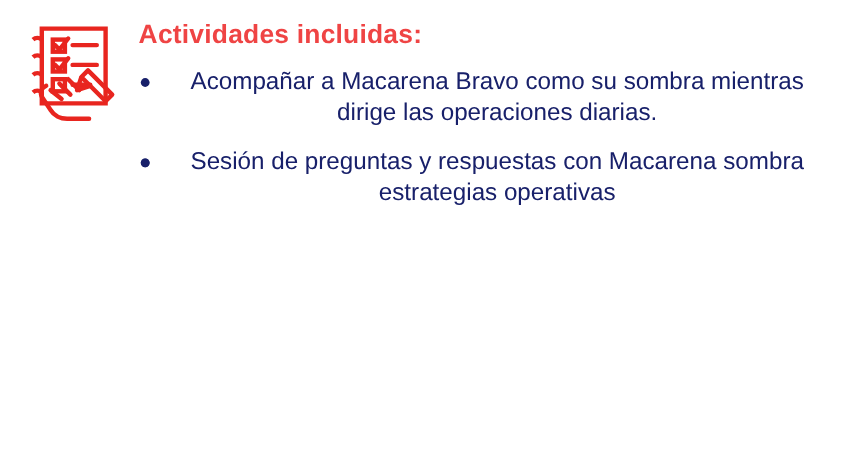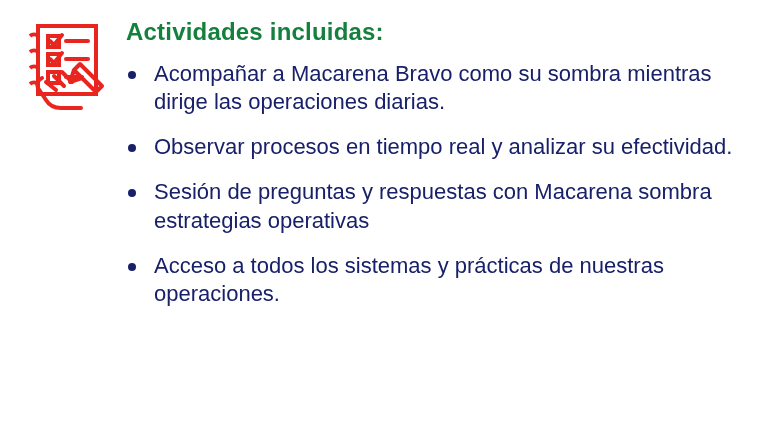--- a/index.html
+++ b/index.html
@@ -29,30 +29,31 @@
     padding-top: 6px;
     display: flex;
     justify-content: center;
     align-items: flex-start;
   }
   .content-col {
     flex: 1 1 auto;
     padding-left: 4px;
   }
   .heading {
-    color: #15803d;
+    color: #ef4444;
     font-size: 24px;
     font-weight: bold;
     letter-spacing: 0.2px;
     margin: 4px 0 14px 8px;
   }
   ul.bullets {
     list-style: none;
     margin: 0;
     padding: 0;
+    text-align: center;
   }
   ul.bullets li {
     position: relative;
     color: #18206a;
     font-size: 22px;
     line-height: 1.28;
     margin: 0 0 17px 0;
     padding-left: 36px;
     max-width: 625px;
   }
@@ -111,26 +112,21 @@
 
   <div class="content-col">
     <div class="heading">Actividades incluidas:</div>
     <ul class="bullets">
       <li>
         <span class="dot"></span>
         <span>Acompañar a Macarena Bravo como su sombra mientras dirige las operaciones diarias.</span>
       </li>
       <li>
         <span class="dot"></span>
-        <span>Observar procesos en tiempo real y analizar su efectividad.</span>
       </li>
       <li>
         <span class="dot"></span>
         <span>Sesión de preguntas y respuestas con Macarena sombra estrategias operativas</span>
-      </li>
-      <li>
-        <span class="dot"></span>
-        <span>Acceso a todos los sistemas y prácticas de nuestras operaciones.</span>
       </li>
     </ul>
   </div>
 
 </div>
 
 </body></html>

